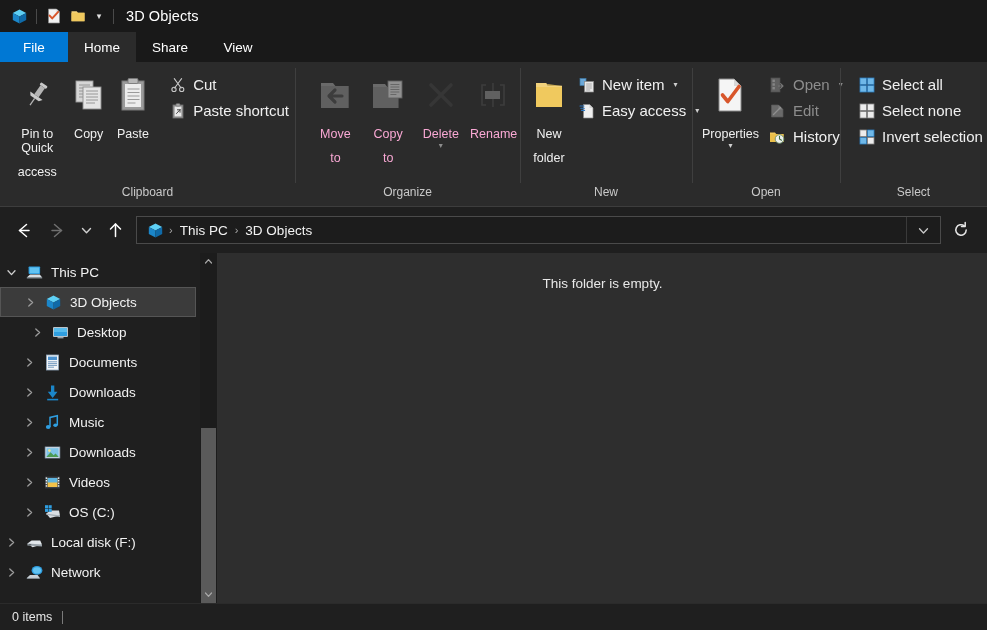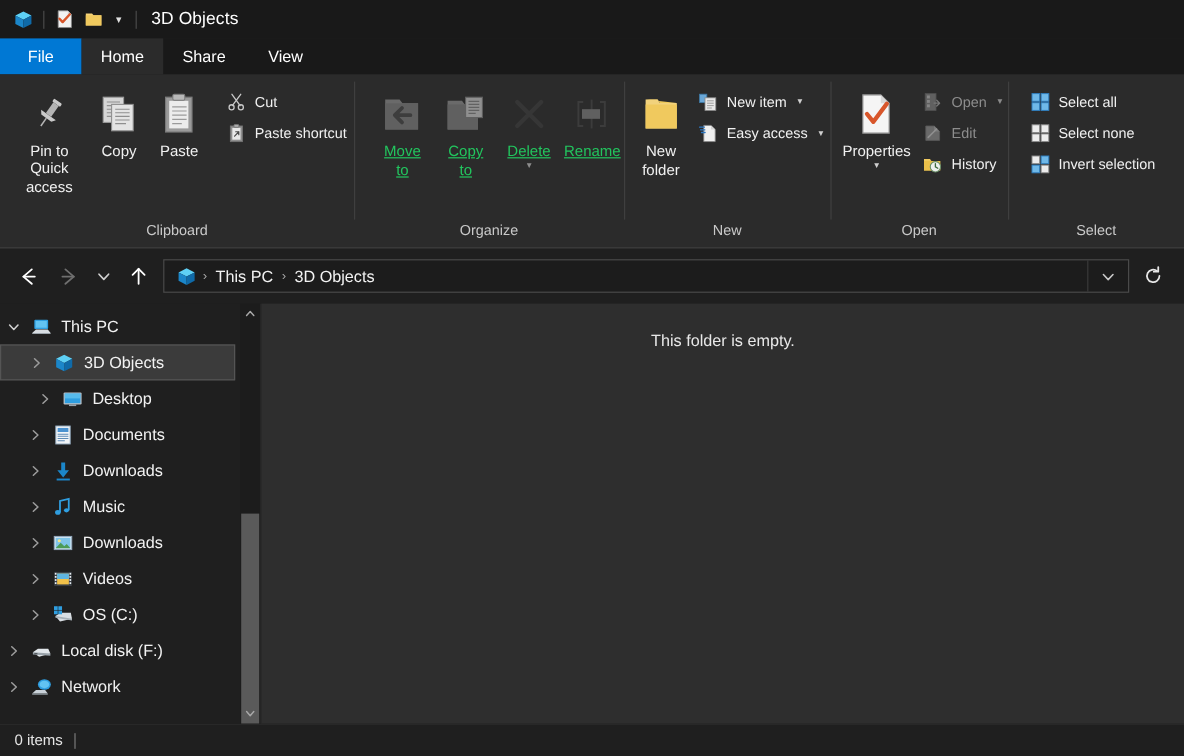--- a/index.html
+++ b/index.html
@@ -51,32 +51,32 @@
   .rgroup-label {
     height: 22px; font-size: 12px; color: #c9c9c9;
     display: flex; align-items: flex-start; justify-content: center;
   }
 
   .bigbtn {
     width: 62px; display: flex; flex-direction: column; align-items: center;
     padding-top: 4px; cursor: default;
   }
   .bigbtn .bico { height: 44px; display: flex; align-items: center; justify-content: center; }
-  .bigbtn .blabel { font-size: 12.5px; color: #f0f0f0; text-align: center; line-height: 14px; margin-top: 2px; }
-  .bigbtn.dis .blabel { color: #22c55e; text-decoration: underline; }
+  .bigbtn .blabel { font-size: 12.5px; color: #f0f0f0; text-align: center; line-height: 14px; margin-top: 10px; }
+  .bigbtn.dis .blabel { color: #f9a8d4; }
   .caret-s { font-size: 8px; color: #d0d0d0; line-height: 8px; margin-top: 1px; }
   .caret-s.dis { color: #8d8d8d; }
 
   .smallcol { display: flex; flex-direction: column; gap: 1px; padding-top: 3px; }
   .smallbtn {
     height: 25px; display: flex; align-items: center; gap: 7px;
     padding: 0 6px 0 4px; cursor: default;
   }
   .smallbtn .sico { width: 17px; height: 17px; display: flex; align-items: center; justify-content: center; flex: 0 0 17px; }
-  .smallbtn .slabel { font-size: 12px; color: #f0f0f0; white-space: nowrap; }
+  .smallbtn .slabel { font-size: 15px; color: #f0f0f0; white-space: nowrap; }
   .smallbtn.dis .slabel { color: #8d8d8d; }
   .caret-i { font-size: 8px; color: #cfcfcf; margin-left: 2px; }
   .caret-i.dis { color: #8a8a8a; }
 
   
   .navbar {
     height: 46px; flex: 0 0 46px; background: #1f1f1f;
     display: flex; align-items: center; padding: 0 8px 0 6px; gap: 0px;
   }
   .navbtn { width: 34px; height: 34px; display: flex; align-items: center; justify-content: center; cursor: default; }

